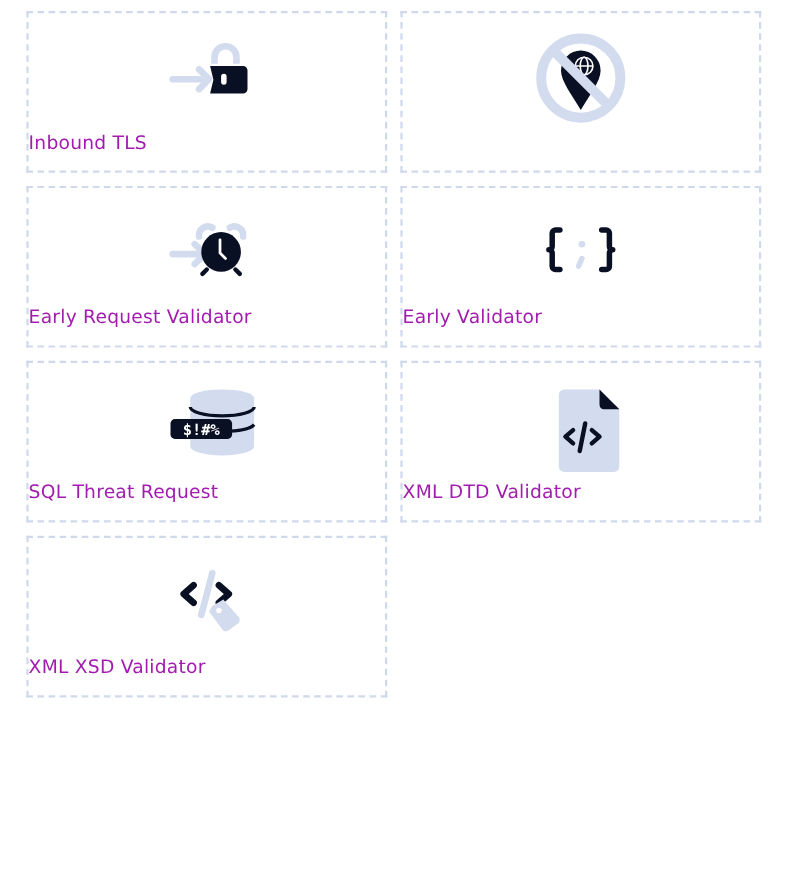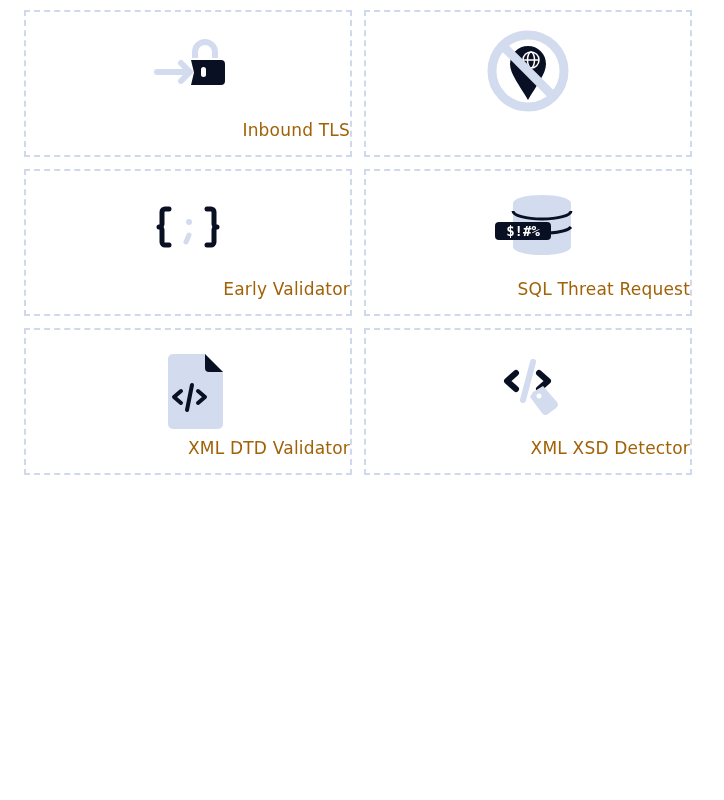--- a/index.html
+++ b/index.html
@@ -4,22 +4,22 @@
 <style>
   html, body { margin: 0; padding: 0; background: #ffffff; }
   body { width: 724px; height: 800px; position: relative; overflow: hidden;
          font-family: "DejaVu Sans", sans-serif; }
   .grid { position: absolute; left: 24px; top: 10px; width: 668px;
           display: grid; grid-template-columns: 328px 328px; column-gap: 12px; row-gap: 12px; }
   .card { box-sizing: border-box; width: 328px; height: 147px;
           border: 2px dashed #d0d9ec; position: relative; cursor: pointer; background: #fff; }
   .icon { position: absolute; left: 50%; top: 14px; width: 90px; height: 90px; margin-left: -45px; }
   .icon svg { width: 90px; height: 90px; display: block; }
-  .label { position: absolute; left: 0; right: 0; top: 108px; text-align: right;
-           color: #a16207; font-size: 17px; letter-spacing: 0.2px; }
+  .label { position: absolute; left: 0; right: 0; top: 108px; text-align: left;
+           color: #a21caf; font-size: 17px; letter-spacing: 0.2px; }
 </style>
 </head>
 <body>
 
 <div class="grid">
 
   <div class="card">
     <div class="icon">
       <svg viewBox="0 0 90 90">
         <path d="M52 32 v-6 a10 10 0 0 1 20 0 v6" fill="none" stroke="#d3dbef" stroke-width="6"></path>
@@ -40,20 +40,35 @@
         <circle cx="48" cy="34" r="8" fill="none" stroke="#fff" stroke-width="1.5"></circle>
         <line x1="40" y1="34" x2="56" y2="34" stroke="#fff" stroke-width="1.5"></line>
         <ellipse cx="48" cy="34" rx="3.5" ry="8" fill="none" stroke="#fff" stroke-width="1.5"></ellipse>
         <circle cx="45" cy="45" r="36" fill="none" stroke="#d3dbef" stroke-width="9"></circle>
         <line x1="20" y1="20" x2="70" y2="70" stroke="#d3dbef" stroke-width="9"></line>
       </svg>
     </div>
   </div>
 
 
+  <div class="card">
+    <div class="icon">
+      <svg viewBox="0 0 90 90">
+        <path d="M38 30 a8 8 0 0 1 12 -8" fill="none" stroke="#d3dbef" stroke-width="6" stroke-linecap="round"></path>
+        <path d="M66 22 a8 8 0 0 1 12 8" fill="none" stroke="#d3dbef" stroke-width="6" stroke-linecap="round"></path>
+        <line x1="14" y1="46" x2="42" y2="46" stroke="#d3dbef" stroke-width="6" stroke-linecap="round"></line>
+        <polyline points="34,37 43,46 34,55" fill="none" stroke="#d3dbef" stroke-width="6" stroke-linecap="round" stroke-linejoin="round"></polyline>
+        <circle cx="58" cy="44" r="18" fill="#0a1023"></circle>
+        <line x1="45" y1="60" x2="41" y2="64" stroke="#0a1023" stroke-width="4" stroke-linecap="round"></line>
+        <line x1="71" y1="60" x2="75" y2="64" stroke="#0a1023" stroke-width="4" stroke-linecap="round"></line>
+        <polyline points="57,33 57,45 62,50" fill="none" stroke="#fff" stroke-width="2.5" stroke-linecap="round"></polyline>
+      </svg>
+    </div>
+    <div class="label">Early Request Validator</div>
+  </div>
 
   <div class="card">
     <div class="icon">
       <svg viewBox="0 0 90 90">
         <path d="M18 24 h-4 a3 3 0 0 0 -3 3 v12 a3 3 0 0 1 -3 3 a3 3 0 0 1 3 3 v12 a3 3 0 0 0 3 3 h4" transform="translate(8 0)" fill="none" stroke="#0a1023" stroke-width="5" stroke-linecap="round" stroke-linejoin="round"></path>
         <path d="M72 24 h4 a3 3 0 0 1 3 3 v12 a3 3 0 0 0 3 3 a3 3 0 0 0 -3 3 v12 a3 3 0 0 1 -3 3 h-4" transform="translate(-8 0)" fill="none" stroke="#0a1023" stroke-width="5" stroke-linecap="round" stroke-linejoin="round"></path>
         <circle cx="46" cy="37" r="3" fill="#d3dbef"></circle>
         <line x1="46" y1="50" x2="43" y2="57" stroke="#d3dbef" stroke-width="5" stroke-linecap="round"></line>
       </svg>
     </div>
@@ -89,16 +104,16 @@
   <div class="card">
     <div class="icon">
       <svg viewBox="0 0 90 90">
         <line x1="50" y1="18" x2="40" y2="56" stroke="#d3dbef" stroke-width="6" stroke-linecap="round"></line>
         <polyline points="33,29 24,37 33,45" fill="none" stroke="#0a1023" stroke-width="6" stroke-linecap="round" stroke-linejoin="round"></polyline>
         <polyline points="56,29 65,37 56,45" fill="none" stroke="#0a1023" stroke-width="6" stroke-linecap="round" stroke-linejoin="round"></polyline>
         <path d="M50 48 l10 -6 l14 16 a4 4 0 0 1 -1 6 l-8 6 a4 4 0 0 1 -6 -1 l-12 -16 z" fill="#d3dbef"></path>
         <circle cx="56" cy="52" r="2.5" fill="#fff"></circle>
       </svg>
     </div>
-    <div class="label">XML XSD Detector</div>
+    <div class="label">XML XSD Validator</div>
   </div>
 
 </div>
 
 </body></html>

